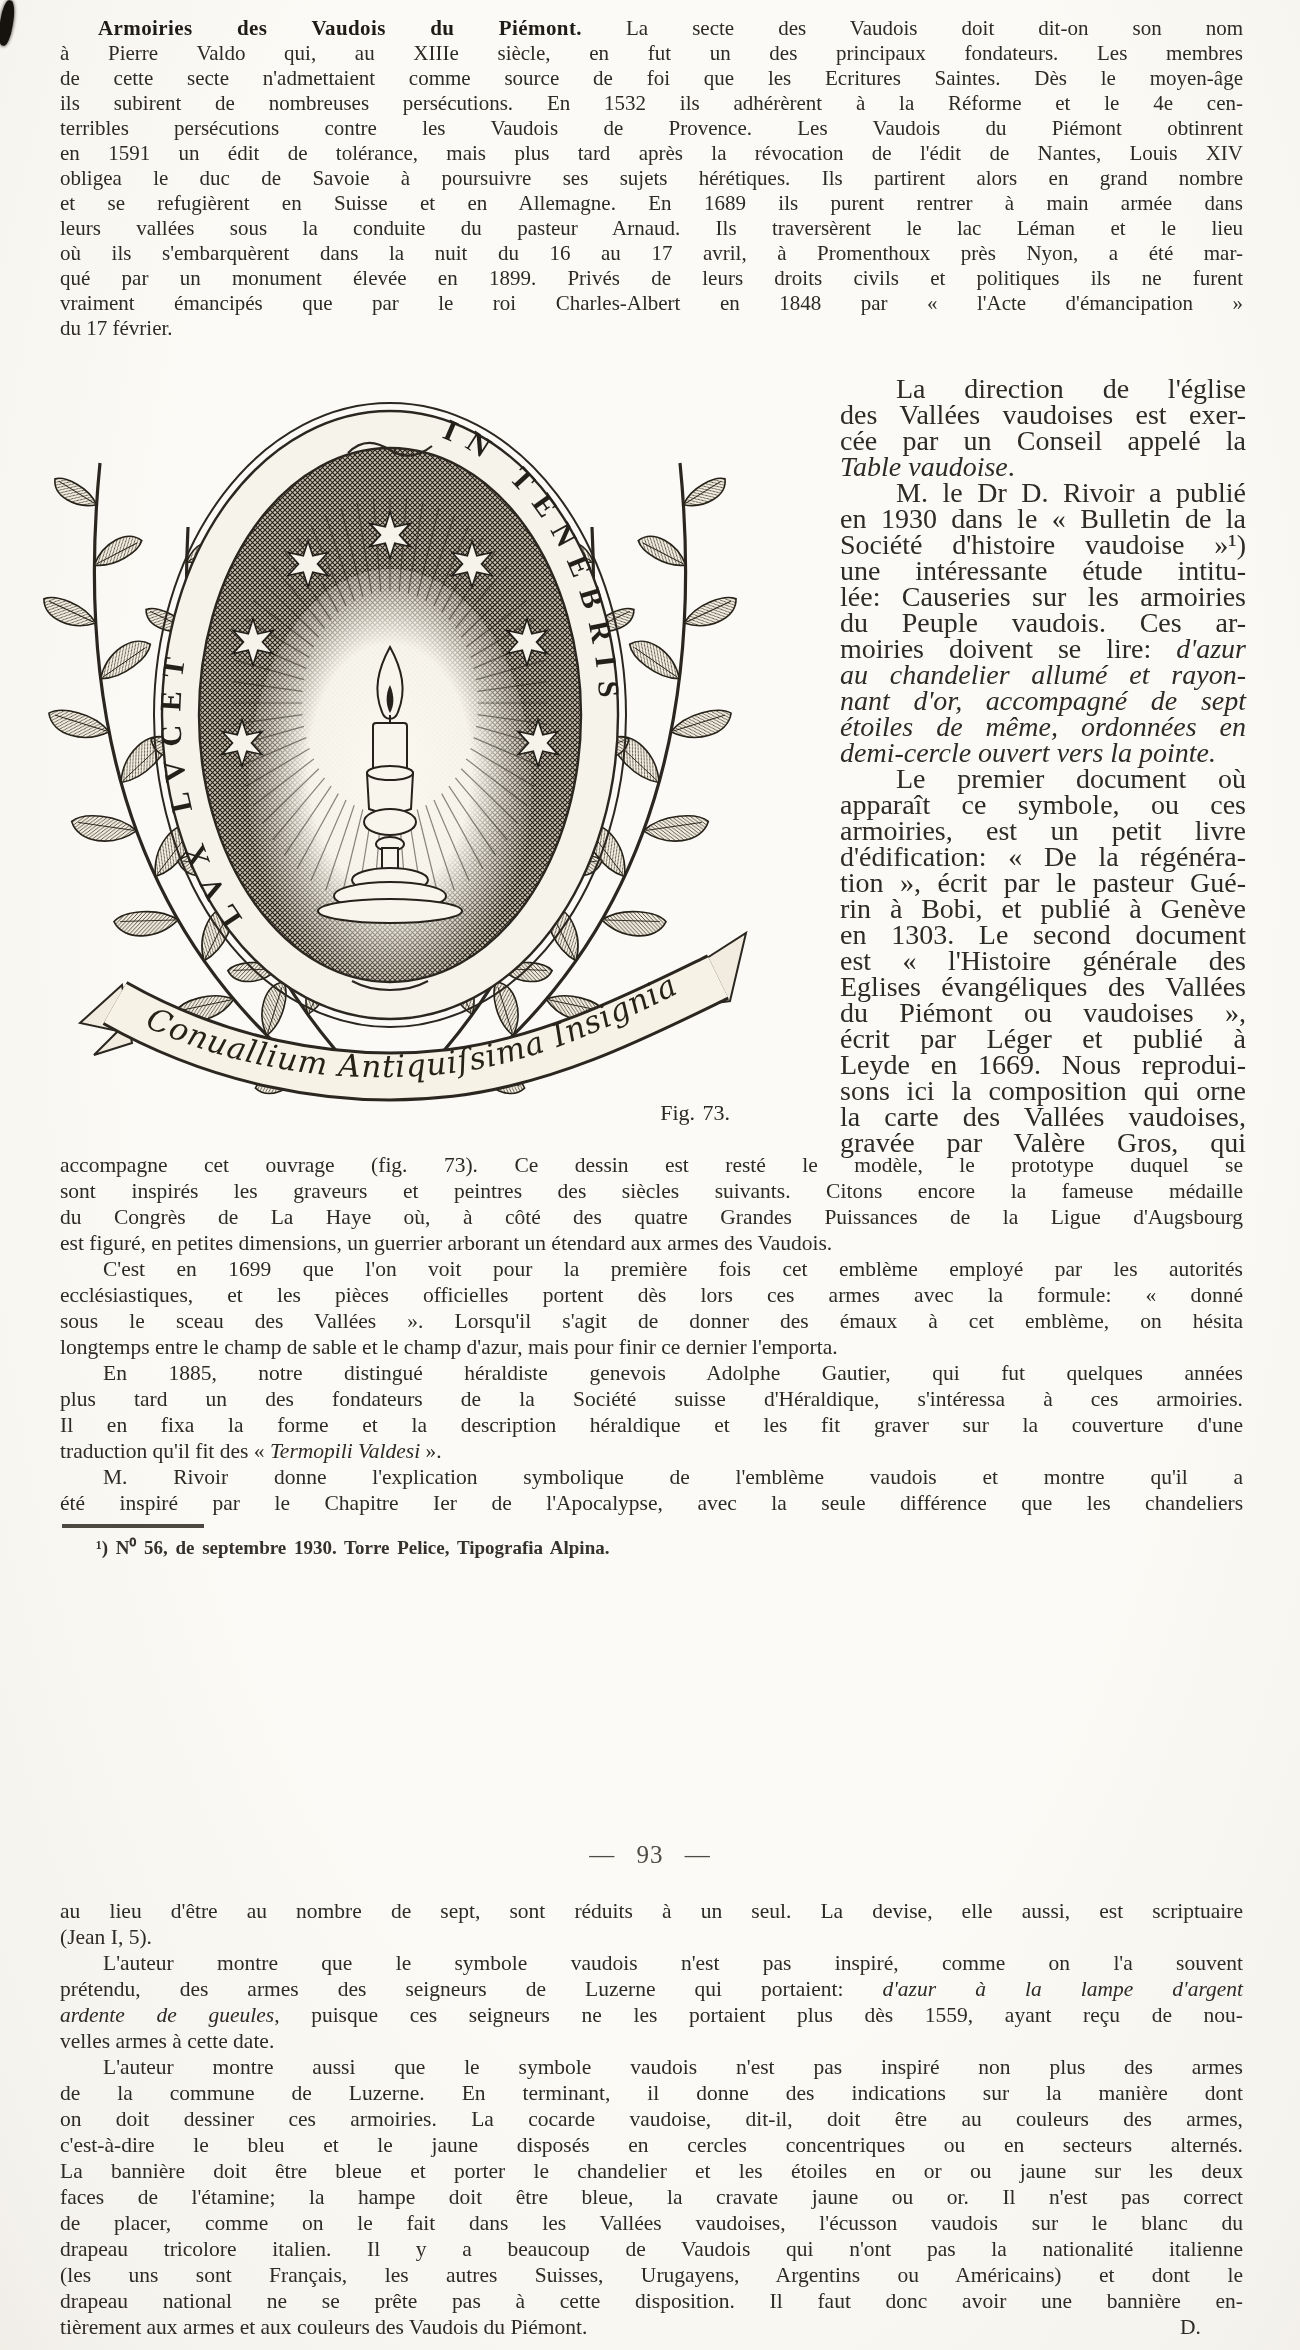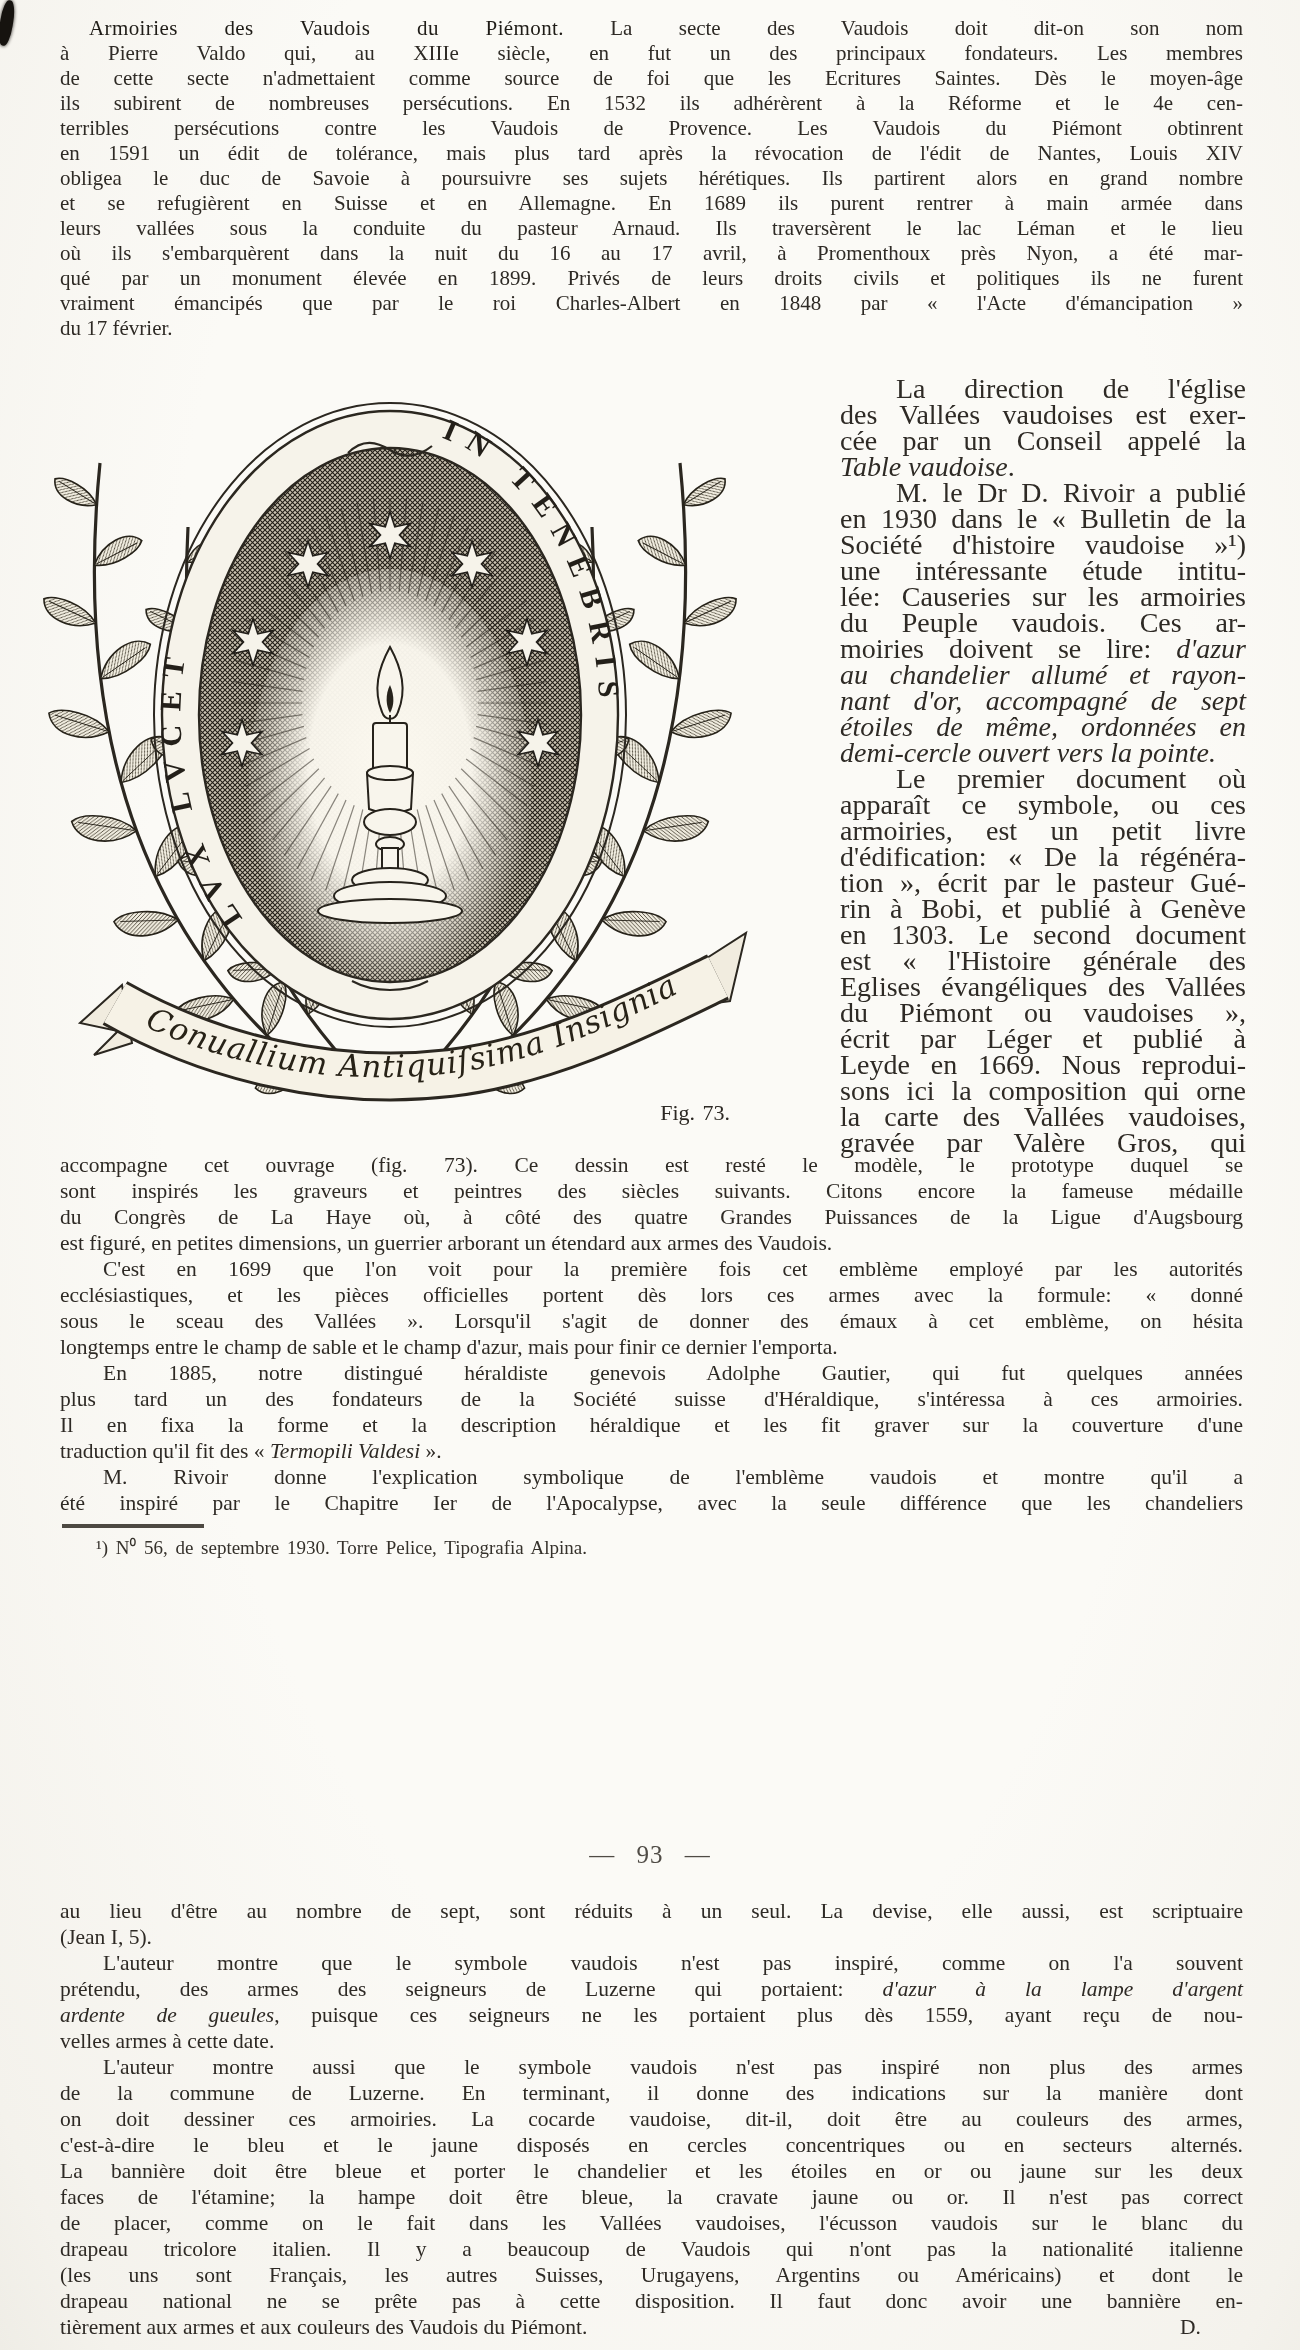--- a/index.html
+++ b/index.html
@@ -9,28 +9,28 @@
     font-family:"Liberation Serif", serif;color:#2e2a25;
   }
   .block{position:absolute;}
   .tline{
     text-align:justify;text-align-last:justify;
     -moz-text-align-last:justify;
   }
   .tline.plast{text-align-last:left;-moz-text-align-last:left;}
   .tline i{font-style:italic;}
   .intro{left:60px;top:16px;width:1183px;font-size:21px;line-height:25px;}
-  .intro b{font-weight:normal;color:#1f1c17;margin-left:29px;letter-spacing:.4px;}
+  .intro b{font-weight:bold;color:#1f1c17;margin-left:38px;letter-spacing:.4px;}
   .rightcol{left:840px;top:376px;width:406px;font-size:28px;line-height:26px;}
   .bodyblock{left:60px;top:1152px;width:1183px;font-size:21.5px;line-height:26px;}
   .block2{left:60px;top:1898px;width:1183px;font-size:21.5px;line-height:26px;}
   .finline{left:60px;top:2314px;width:1183px;font-size:21.5px;line-height:26px;position:absolute;}
   .finline .sig{position:absolute;right:42px;top:0;}
   .fnrule{left:62px;top:1524px;width:142px;height:4px;background:#4d4942;}
-  .footnote{left:96px;top:1534px;width:1000px;font-size:19px;color:#35312b;word-spacing:3px;}
+  .footnote{left:96px;top:1534px;width:1000px;font-size:19px;color:#35312b;word-spacing:3px;font-weight:bold;}
   .pagenum{left:0;top:1841px;width:1300px;text-align:center;font-size:25px;color:#4f4b45;word-spacing:14px;letter-spacing:1px;}
   .figwrap{left:30px;top:385px;width:780px;height:730px;}
   .figcaption{left:30px;top:1100px;width:700px;text-align:right;font-size:22px;color:#2c2823;word-spacing:2px;}
   .smudge{left:50px;top:52px;width:13px;height:46px;background:#16130f;border-radius:45%;
     transform:rotate(9deg);box-shadow:0 0 3px 1px rgba(22,19,15,.55);}
   .motto{font-family:"Liberation Serif", serif;font-size:30px;font-weight:600;letter-spacing:13px;fill:#231f19;}
   .ribbon-text{font-family:"DejaVu Serif", serif;font-style:italic;font-size:31px;letter-spacing:1px;fill:#272217;}
 </style>
 </head>
 <body>

